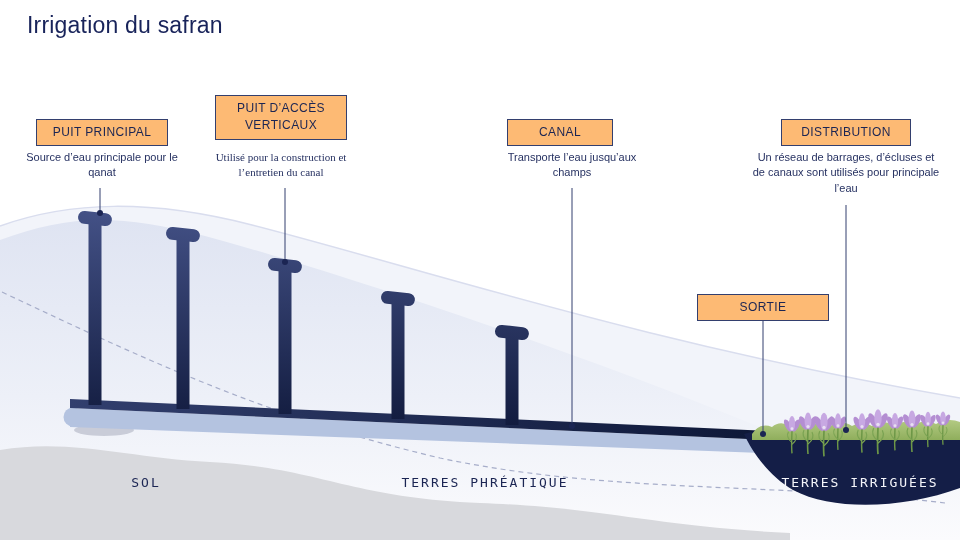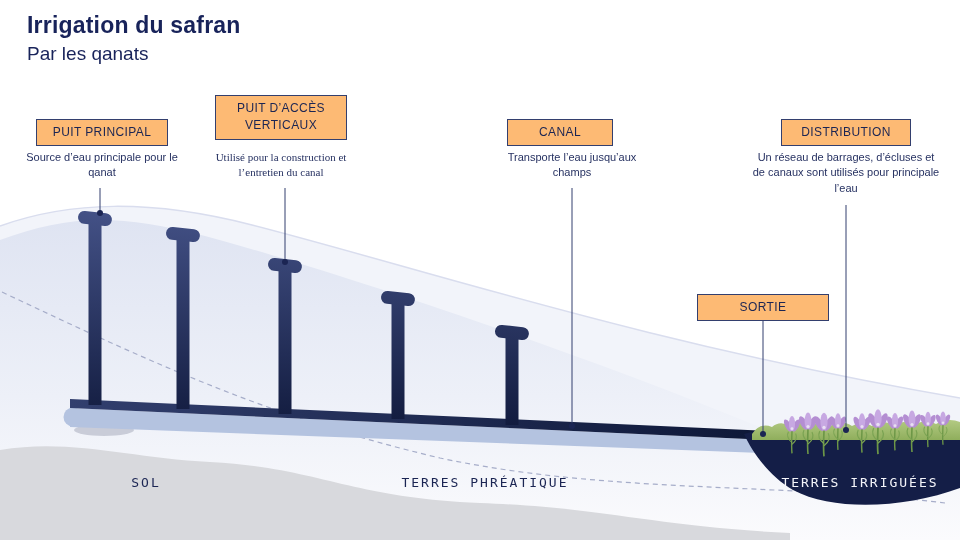--- a/index.html
+++ b/index.html
@@ -1,21 +1,21 @@
 <!DOCTYPE html>
 <html><head>
 <meta charset="utf-8">
 <style>
   html,body{margin:0;padding:0;}
   body{font-family:"Liberation Sans",sans-serif;background:#fff;}
   .stage{position:relative;width:960px;height:540px;background:#ffffff;overflow:hidden;}
   .scene{position:absolute;left:0;top:0;width:960px;height:540px;}
 
   .header{position:absolute;left:27px;top:12px;color:#18235a;}
-  .title{font-size:23px;font-weight:700;letter-spacing:.2px;}
+  .title{font-size:23px;font-weight:400;letter-spacing:.2px;}
   .subtitle{font-size:19px;font-weight:500;margin-top:4px;}
 
   .callout-box{position:absolute;box-sizing:border-box;background:#fdba74;border:1px solid #333f6e;
     color:#1b2553;font-size:12px;letter-spacing:.4px;text-align:center;padding:4px 6px;line-height:1.45;}
   .desc{position:absolute;color:#273262;font-size:11px;line-height:1.4;text-align:center;}
 
   .ground-label{position:absolute;font-family:"DejaVu Sans Mono",monospace;font-size:13px;
     letter-spacing:2px;color:#1b2553;text-align:center;}
   .ground-label.light{color:#f4f5fa;}
 </style>
@@ -121,21 +121,20 @@
       <circle cx="100" cy="213" r="3"></circle>
       <circle cx="285" cy="262" r="3"></circle>
       <circle cx="572" cy="426" r="3"></circle>
       <circle cx="846" cy="430" r="3"></circle>
       <circle cx="763" cy="434" r="3"></circle>
     </g>
   </svg>
 
   <div class="header">
     <div class="title">Irrigation du safran</div>
-    <div class="subtitle">Par les qanats</div>
   </div>
 
   <div class="callout-box" style="left:36px;top:119px;width:132px;">PUIT PRINCIPAL</div>
   <div class="desc" style="left:22px;top:150px;width:160px;">Source d’eau principale pour le qanat</div>
 
   <div class="callout-box" style="left:215px;top:95px;width:132px;">PUIT D’ACCÈS VERTICAUX</div>
   <div class="desc" style="left:196px;top:150px;width:170px;font-family:Liberation Serif, serif;">Utilisé pour la construction et l’entretien du canal</div>
 
   <div class="callout-box" style="left:507px;top:119px;width:106px;">CANAL</div>
   <div class="desc" style="left:492px;top:150px;width:160px;">Transporte l’eau jusqu’aux champs</div>

